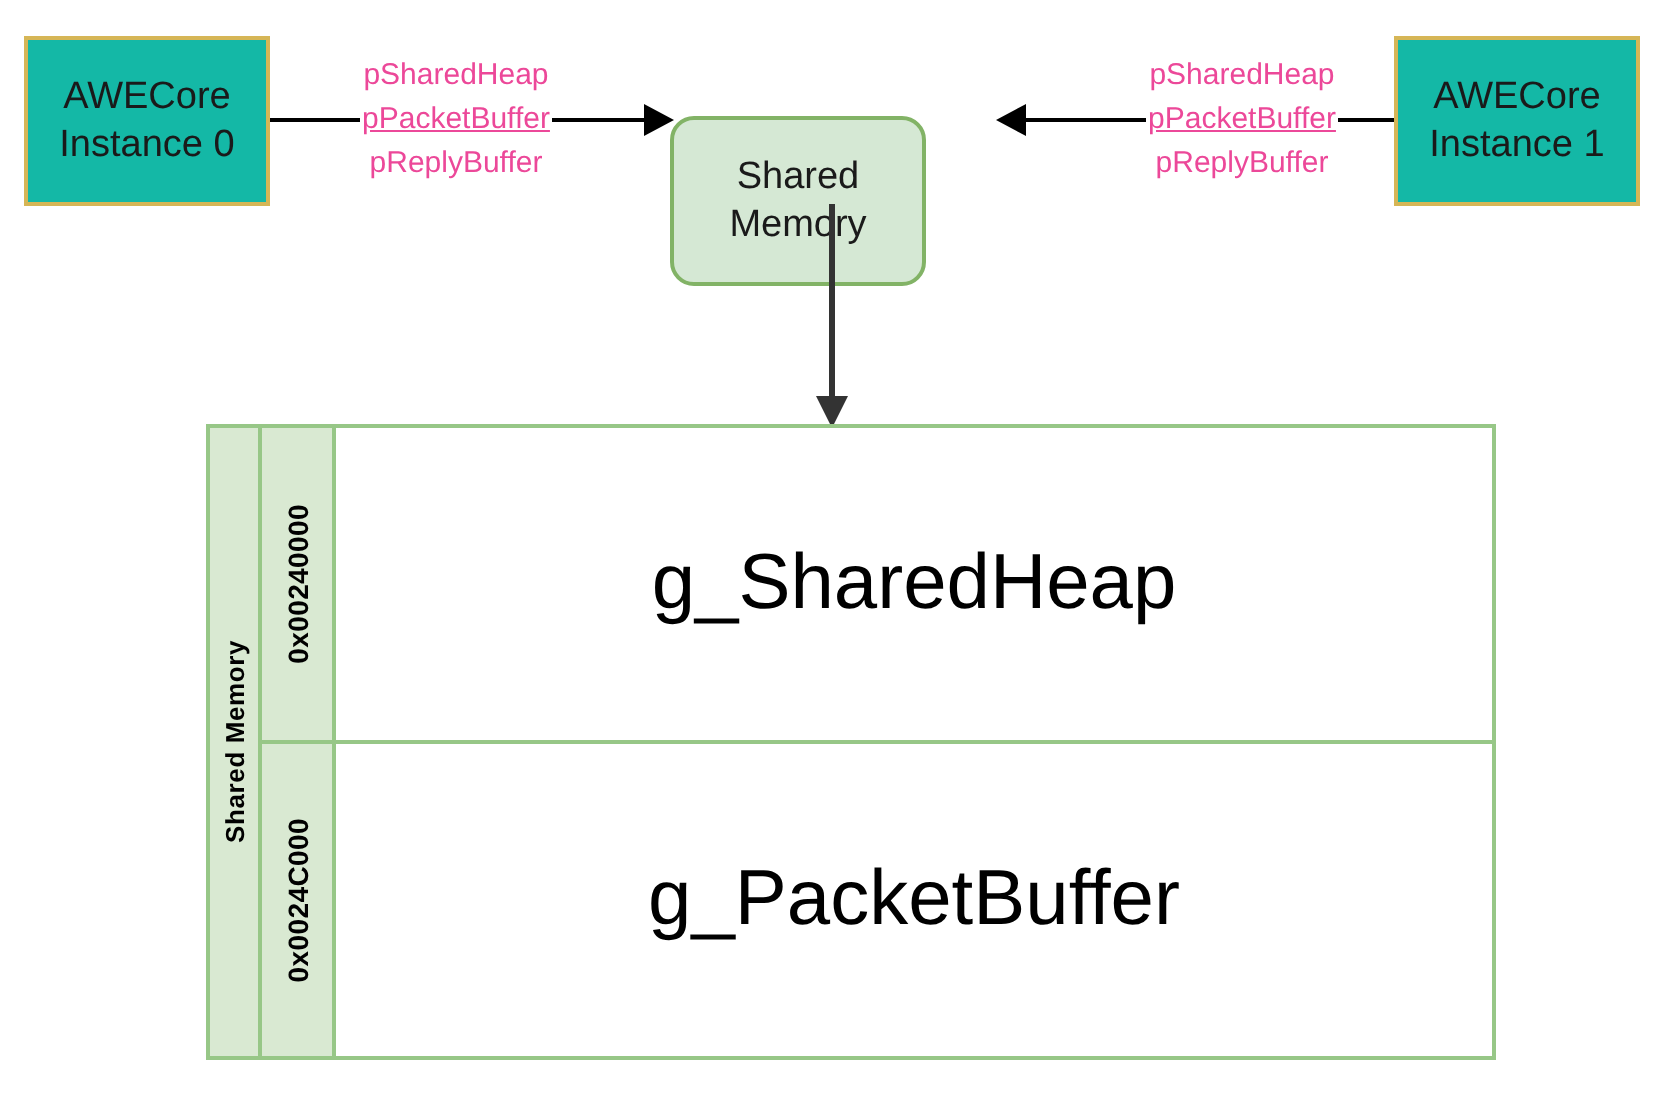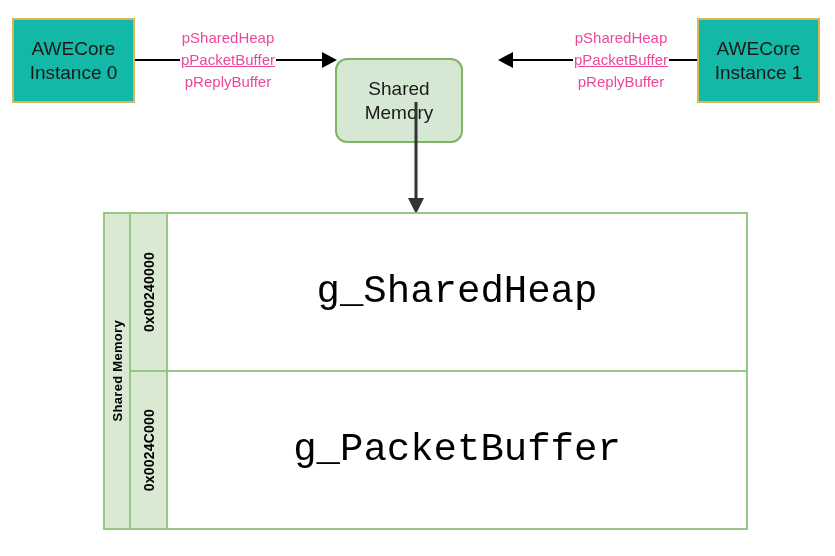--- a/index.html
+++ b/index.html
@@ -129,21 +129,20 @@
     font-weight: bold;
     color: #000000;
     letter-spacing: 0.2px;
   }
   .name-cell {
     flex: 1;
     background: #ffffff;
     display: flex;
     align-items: center;
     justify-content: center;
-    font-family: Liberation Mono, monospace;
   }
   .name-text {
     font-size: 39px;
     font-weight: 300;
     color: #000000;
     letter-spacing: 0px;
   }
 </style>
 </head>
 <body>

